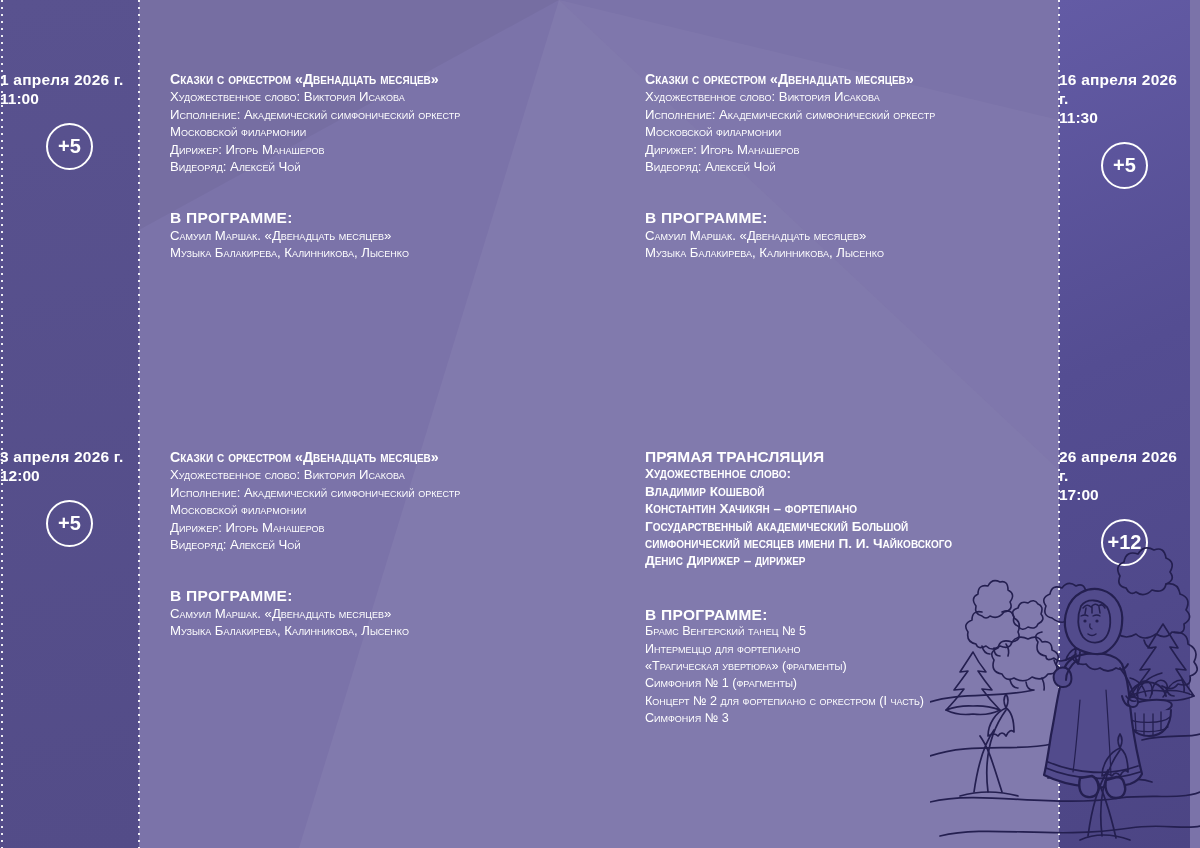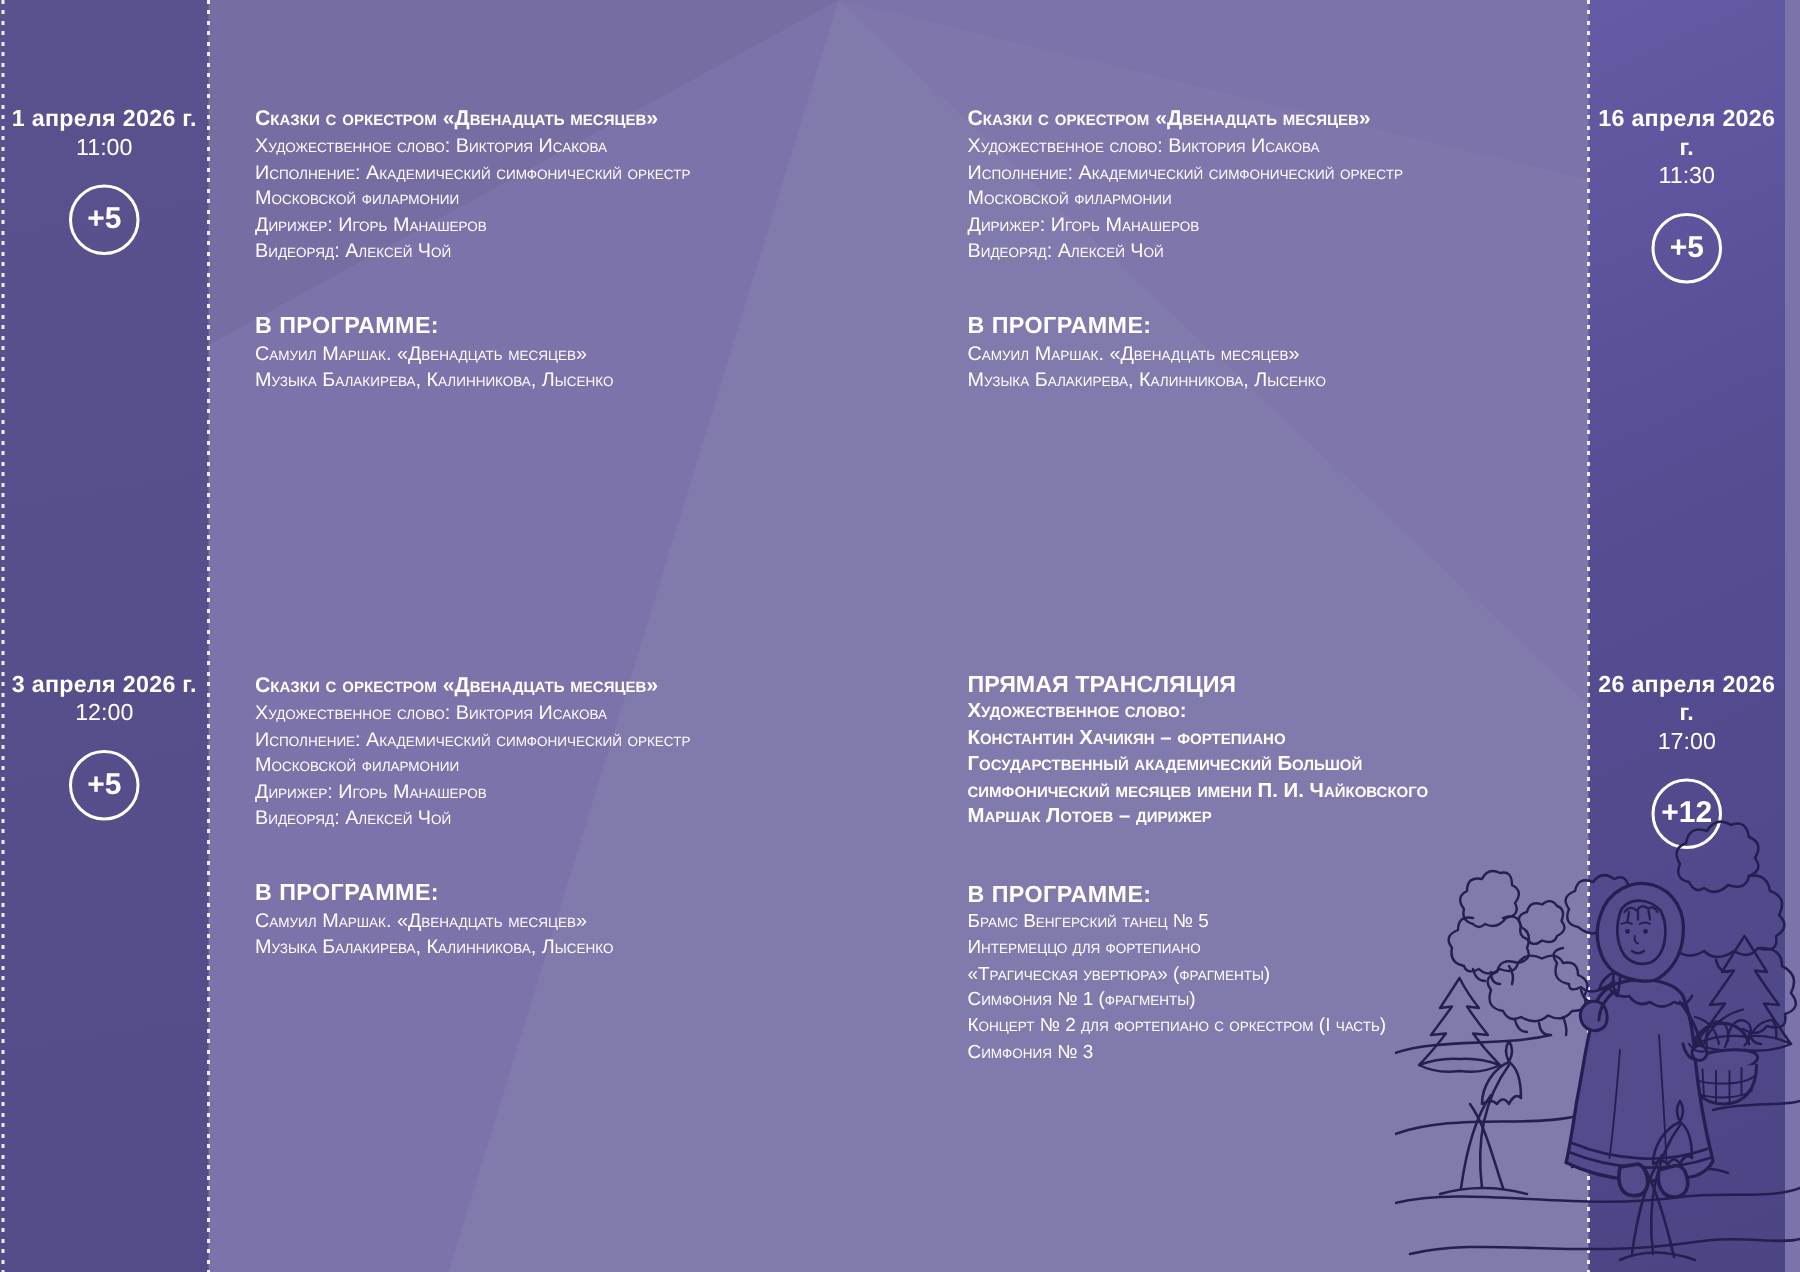--- a/index.html
+++ b/index.html
@@ -4,23 +4,23 @@
 <style>
   html,body{margin:0;padding:0}
   body{width:1200px;height:848px;overflow:hidden;position:relative;
        background:#7b73a9;font-family:"Liberation Sans",sans-serif;color:#fff}
   .wedges{position:absolute;left:139px;top:0;width:920px;height:848px;z-index:0;pointer-events:none}
   .strip{position:absolute;top:0;bottom:0;z-index:1}
   .strip.left{left:0;width:139px;background:linear-gradient(170deg,#59528f,#534c88)}
   .strip.right{left:1059px;width:131px;background:linear-gradient(155deg,#635ba5 0%,#544d92 42%,#4c4584 100%)}
   .vdots{position:absolute;top:0;bottom:0;width:2px;z-index:2;opacity:.9;
          background-image:repeating-linear-gradient(to bottom,#ffffff 0 2.5px,transparent 2.5px 7px)}
-  .session{position:absolute;left:0;right:0;text-align:center;z-index:4}
+  .session{position:absolute;left:0;right:0;z-index:4}
   .session .date{font-weight:bold;font-size:15.5px;line-height:19px;letter-spacing:.2px}
-  .session .time{font-weight:normal;font-size:15.5px;line-height:19px}
+  .session .time{font-weight:bold;font-size:15.5px;line-height:19px}
   .age-badge{width:43px;height:43px;border:2.5px solid #fff;border-radius:50%;
              margin:15px auto 0;display:flex;align-items:center;justify-content:center;
              font-weight:bold;font-size:20px}
   .event{position:absolute;z-index:4}
   .event .line{font-variant:small-caps;font-size:13.2px;line-height:17.4px;white-space:nowrap}
   .event .title{font-weight:bold;font-size:14.2px}
   .event .prog{margin-top:34px}
   .event .prog-label{font-weight:bold;font-size:15.5px;line-height:17.4px;letter-spacing:.3px}
   .event.broadcast .line{font-weight:bold;font-size:13.6px}
   .event.broadcast .line.first{font-size:15.5px}
@@ -105,24 +105,25 @@
   <div class="prog">
     <div class="prog-label">В ПРОГРАММЕ:</div>
     <div class="line">Самуил Маршак. «Двенадцать месяцев»</div>
     <div class="line">Музыка Балакирева, Калинникова, Лысенко</div>
   </div>
 </div>
 
 <div class="event broadcast" style="left:645px;top:448px;width:410px">
   <div class="line first">ПРЯМАЯ ТРАНСЛЯЦИЯ</div>
   <div class="line">Художественное слово:</div>
+  <div class="line">Владимир Кошевой</div>
   <div class="line">Константин Хачикян – фортепиано</div>
   <div class="line">Государственный академический Большой</div>
   <div class="line">симфонический месяцев имени П. И. Чайковского</div>
-  <div class="line">Маршак Лотоев – дирижер</div>
+  <div class="line">Денис Дирижер – дирижер</div>
   <div class="prog">
     <div class="prog-label">В ПРОГРАММЕ:</div>
     <div class="plist">
       <div class="line">Брамс Венгерский танец № 5</div>
       <div class="line">Интермеццо для фортепиано</div>
       <div class="line">«Трагическая увертюра» (фрагменты)</div>
       <div class="line">Симфония № 1 (фрагменты)</div>
       <div class="line">Концерт № 2 для фортепиано с оркестром (I часть)</div>
       <div class="line">Симфония № 3</div>
     </div>

